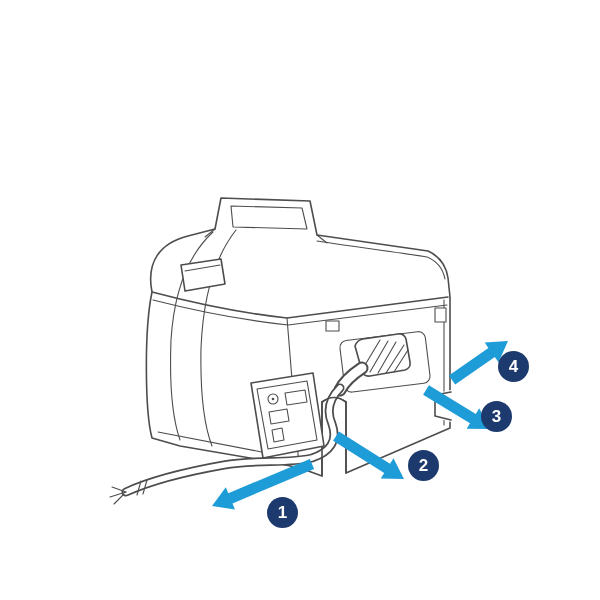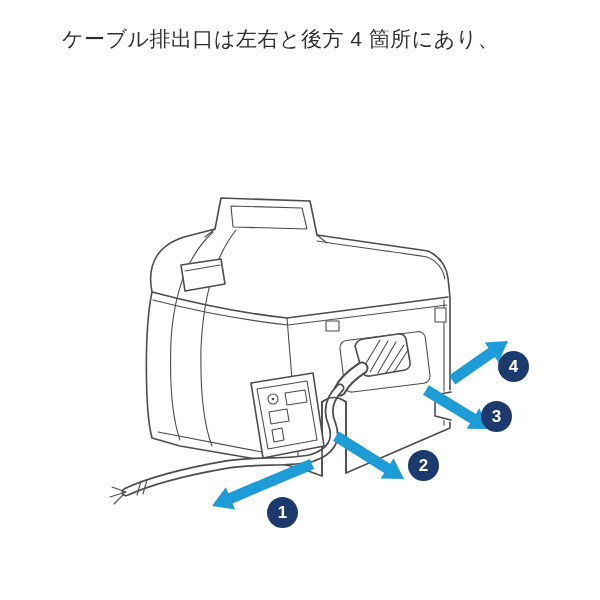--- a/index.html
+++ b/index.html
@@ -48,21 +48,20 @@
   .b2{left:408px;top:450px;}
   .b3{left:481px;top:401px;}
   .b4{left:498px;top:351px;}
 </style>
 </head>
 <body>
 
 <div class="page">
 
   <div class="caption">
-    <div>ケーブル排出口は左右と後方 4 箇所にあり、</div>
   </div>
 
   <div class="figure">
     <svg width="600" height="600" viewBox="0 0 600 600">
 
       <g>
         <path class="lineart whitefill" d="M152,292 C146,262 160,243 188,236 L215,229 L221,198 L310,201 L317,235
              L428,251 C439,256 446,265 448,278 L450,297 L450,428
              L346,473 L346,402 Q334,393 322,402 L322,476
              L300,468 L262,460 L180,446 L152,438

